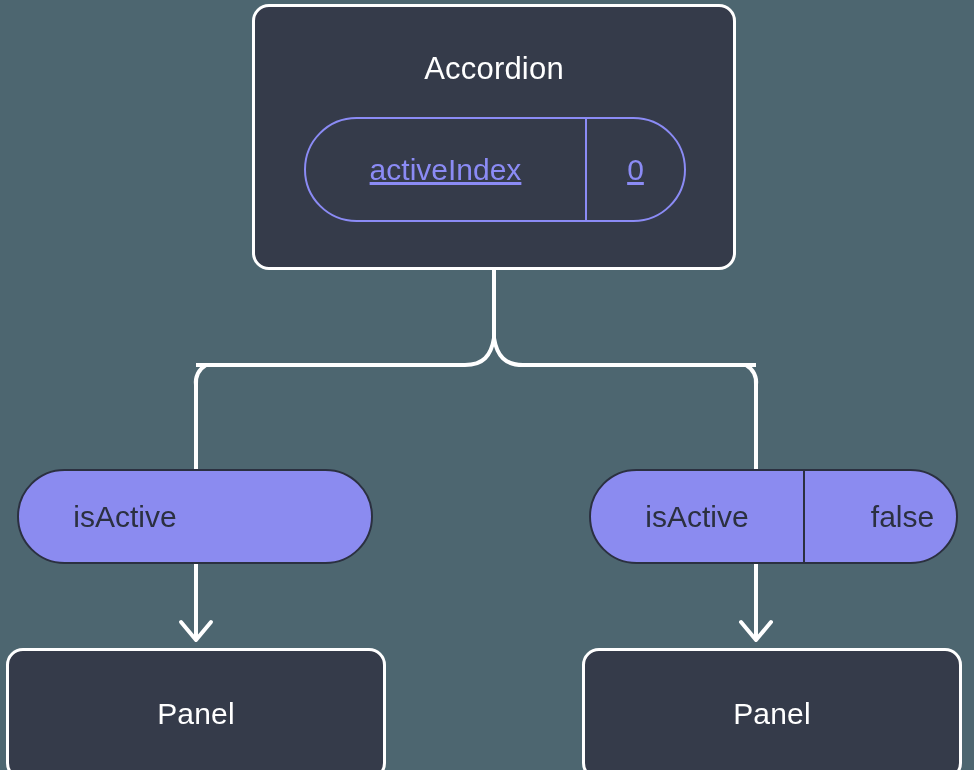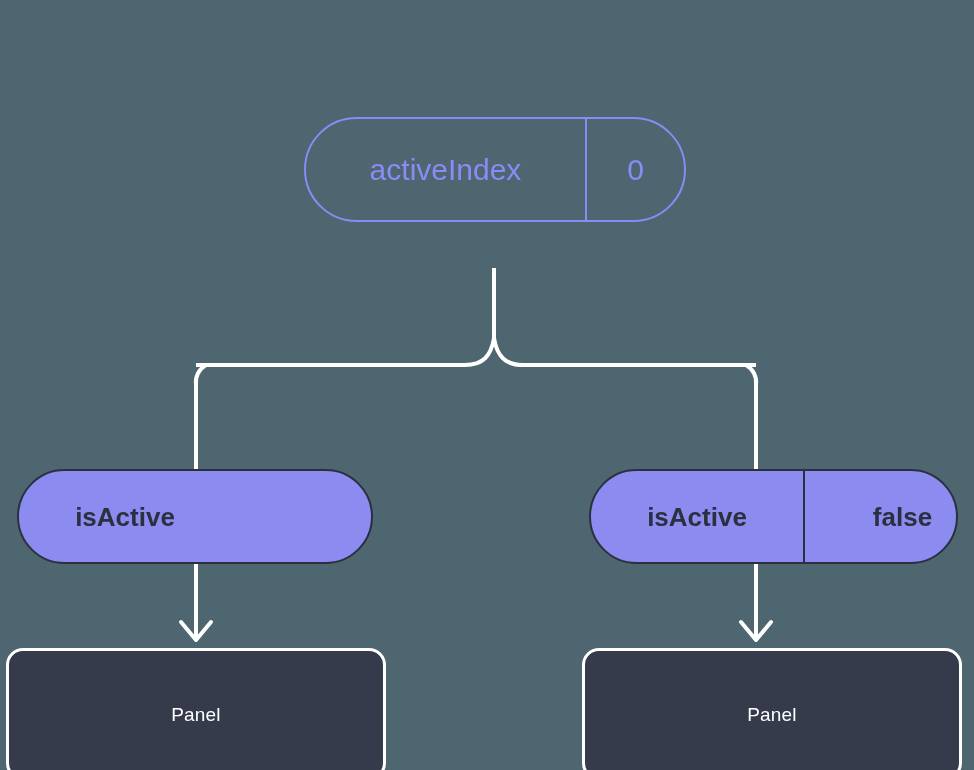--- a/index.html
+++ b/index.html
@@ -60,21 +60,21 @@
 
   .panel-card {
     width: 380px;
     height: 132px;
     top: 648px;
     justify-content: center;
   }
   #panel-left  { left: 6px; }
   #panel-right { left: 582px; }
   .panel-title {
-    font-size: 19px;
+    font-size: 30px;
     font-weight: 500;
     letter-spacing: 0.2px;
     color: #ffffff;
     line-height: 1;
     user-select: none;
   }
 
   
   .pill {
     position: absolute;
@@ -95,42 +95,42 @@
 
   
   #pill-activeindex {
     left: 304px;
     top: 117px;
     width: 382px;
     height: 105px;
     border: 2px solid #8b8bf5;
     background: transparent;
     color: #8b8bf5;
+    text-decoration: underline;
   }
   #pill-activeindex .pill-key {
     width: 279px;
     font-size: 30px;
   }
   #pill-activeindex .pill-val {
     flex: 1;
     font-size: 30px;
     border-left: 2px solid #8b8bf5;
   }
 
   
   .pill-filled {
     height: 95px;
     background: #8b8bf0;
     border: 2px solid #2b3040;
     color: #2b3040;
   }
   .pill-filled .pill-key,
   .pill-filled .pill-val {
-    font-size: 26px;
-    font-weight: bold;
+    font-size: 30px;
   }
   .pill-filled .pill-val {
     border-left: 2px solid #2b3040;
   }
 
   #pill-isactive-true {
     left: 17px;
     top: 469px;
     width: 356px;
   }
@@ -175,20 +175,23 @@
       <path d="M 196 563 L 196 640"></path>
       <path d="M 756 563 L 756 640"></path>
     </g>
 
     <g fill="none" stroke="#ffffff" stroke-width="4" stroke-linecap="round" stroke-linejoin="round">
       <path d="M 181 622 L 196 640 L 211 622"></path>
       <path d="M 741 622 L 756 640 L 771 622"></path>
     </g>
   </svg>
 
+  <div class="node-card" id="accordion-card">
+    <div class="card-title">Accordion</div>
+  </div>
 
   <div class="pill" id="pill-activeindex">
     <div class="pill-key">activeIndex</div>
     <div class="pill-val">0</div>
   </div>
 
   <div class="pill pill-filled" id="pill-isactive-true">
     <div class="pill-key">isActive</div>
   </div>
 

